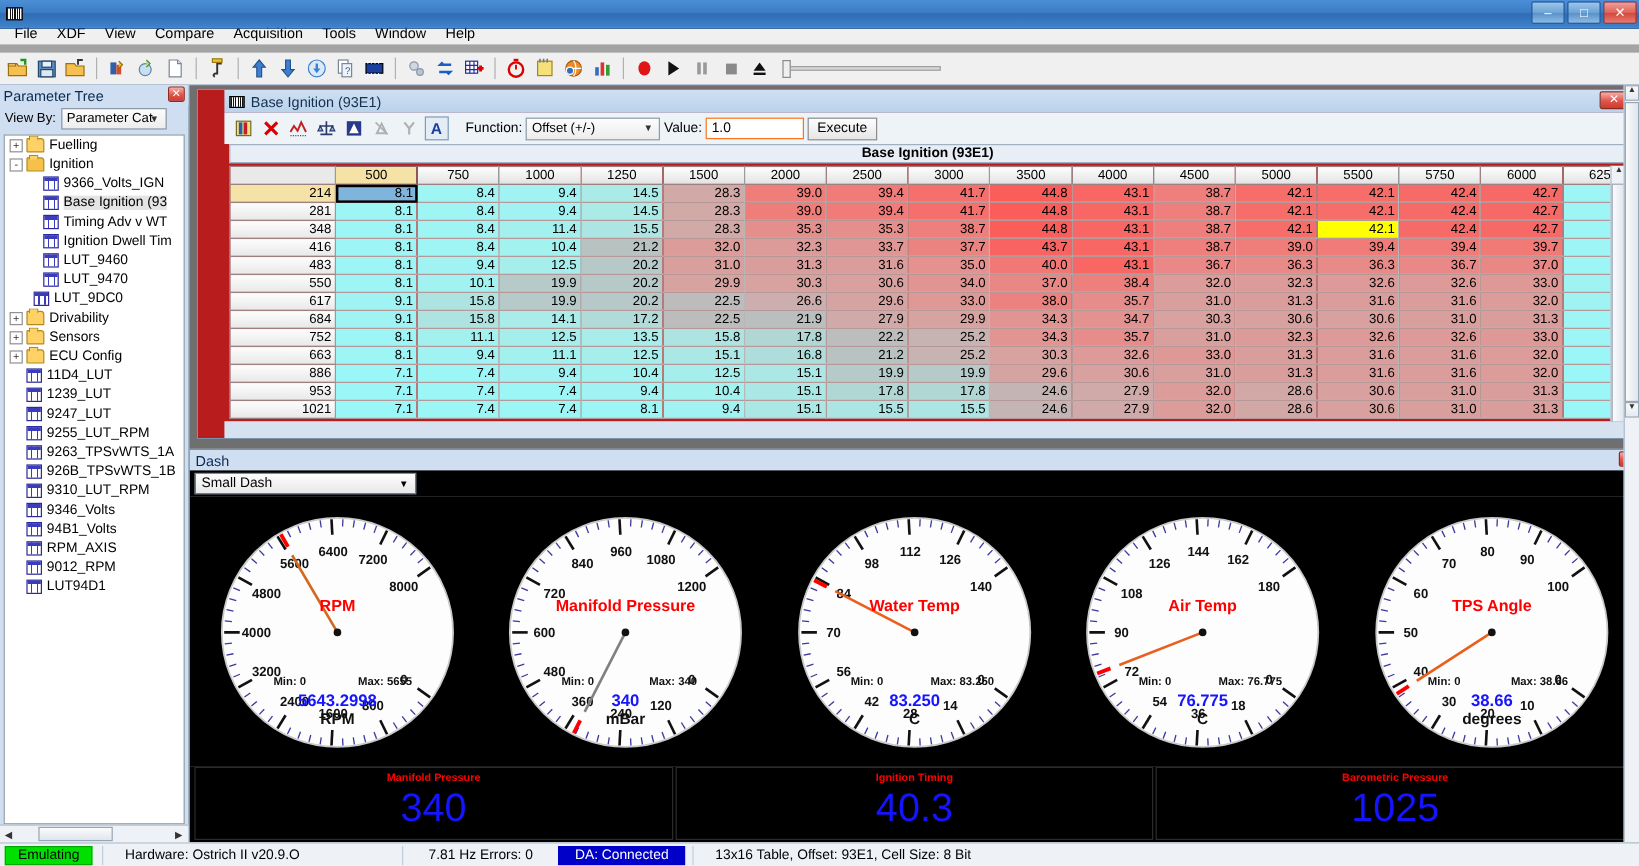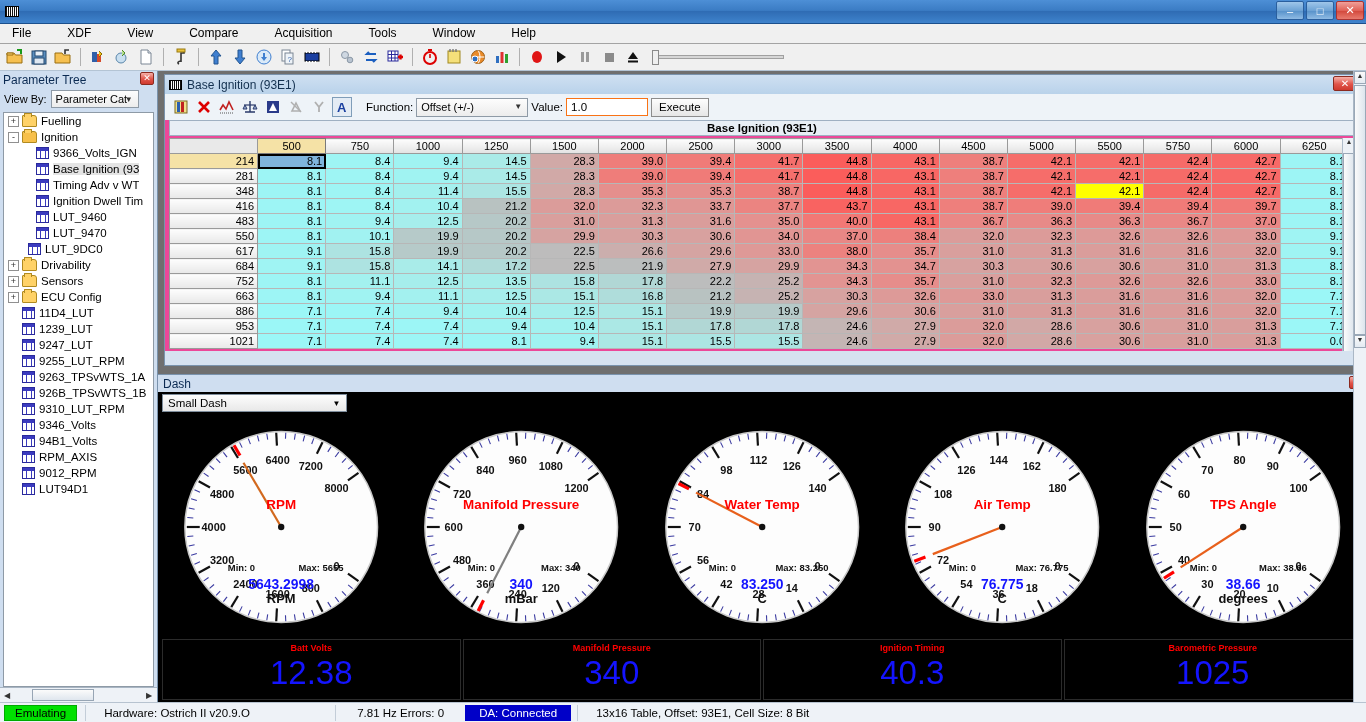--- a/index.html
+++ b/index.html
@@ -37,24 +37,23 @@
     display: flex; align-items: center; justify-content: center;
     color: #fff; font-size: 11px;
     background: linear-gradient(to bottom,#9fc6ea,#6ea3d5 50%,#5590c9 51%,#8fbbe4);
     border-radius: 2px;
   }
   .wbtn.close { background: linear-gradient(to bottom,#f0a09a,#e06257 50%,#d2463a 51%,#e87b6e); border-color:#a33; }
 
   
   #menubar {
     height: 20px; background: #f0f0f0;
-    display: flex; align-items: flex-start;
-    border-bottom: 1px solid #a3a3a3;
+    display: flex; align-items: flex-end;
+    border-bottom: 7px solid #a3a3a3;
     padding-left: 4px;
-    gap: 20px;
   }
   #menubar .mi {
     padding: 2px 8px; font-size: 12px; color: #000; cursor: default;
   }
 
   
   #toolbar {
     height: 27px; background: #f0f0f0;
     display: flex; align-items: center; gap: 2px;
     padding: 0 4px;
@@ -146,23 +145,23 @@
   #tree-hscroll .rar { position:absolute; right:1px; }
 
   
   #mdi {
     flex: 1; background: #6f6f6f; position: relative; overflow: hidden;
   }
 
   
   #win-table {
     position: absolute; left: 6px; top: 3px; width: 1196px; height: 292px;
-    background: #ec4899;
+    background: #b91c1c;
     border: 1px solid #7a93ad;
-    display: flex; flex-direction: column;
+    display: flex; flex-direction: column; padding-left: 22px;
   }
   #win-table .wtitle {
     height: 19px; display:flex; align-items:center; padding-left:4px;
     background: linear-gradient(to bottom,#cfe0f2,#b9d2ea);
     position: relative; font-size: 12px; color:#13304f;
   }
   #win-table .wtitle .wic {
     width: 13px; height: 10px; margin-right:5px;
     background: repeating-linear-gradient(to right,#111 0 1px,#fff 1px 2px);
     border:1px solid #000;
@@ -1351,24 +1350,20 @@
               <text x="120" y="82" font-size="13.5" font-weight="bold" font-family="Liberation Sans" fill="#f00" text-anchor="middle">TPS Angle</text>
               <text x="80" y="144" font-size="9.5" font-weight="bold" font-family="Liberation Sans" fill="#111" text-anchor="middle">Min: 0</text>
               <text x="160" y="144" font-size="9.5" font-weight="bold" font-family="Liberation Sans" fill="#111" text-anchor="middle">Max: 38.66</text>
               <text x="120" y="162" font-size="14" font-weight="bold" font-family="Liberation Sans" fill="#1414ff" text-anchor="middle">38.66</text>
               <text x="120" y="177" font-size="13" font-weight="bold" font-family="Liberation Sans" fill="#111" text-anchor="middle">degrees</text>
             </svg>
           </div>
         </div>
       <div id="numrow">
           <div class="numcell">
-            <div class="nlabel">Batt Volts</div>
-            <div class="nvalue">12.38</div>
-          </div>
-          <div class="numcell">
             <div class="nlabel">Manifold Pressure</div>
             <div class="nvalue">340</div>
           </div>
           <div class="numcell">
             <div class="nlabel">Ignition Timing</div>
             <div class="nvalue">40.3</div>
           </div>
           <div class="numcell">
             <div class="nlabel">Barometric Pressure</div>
             <div class="nvalue">1025</div>

